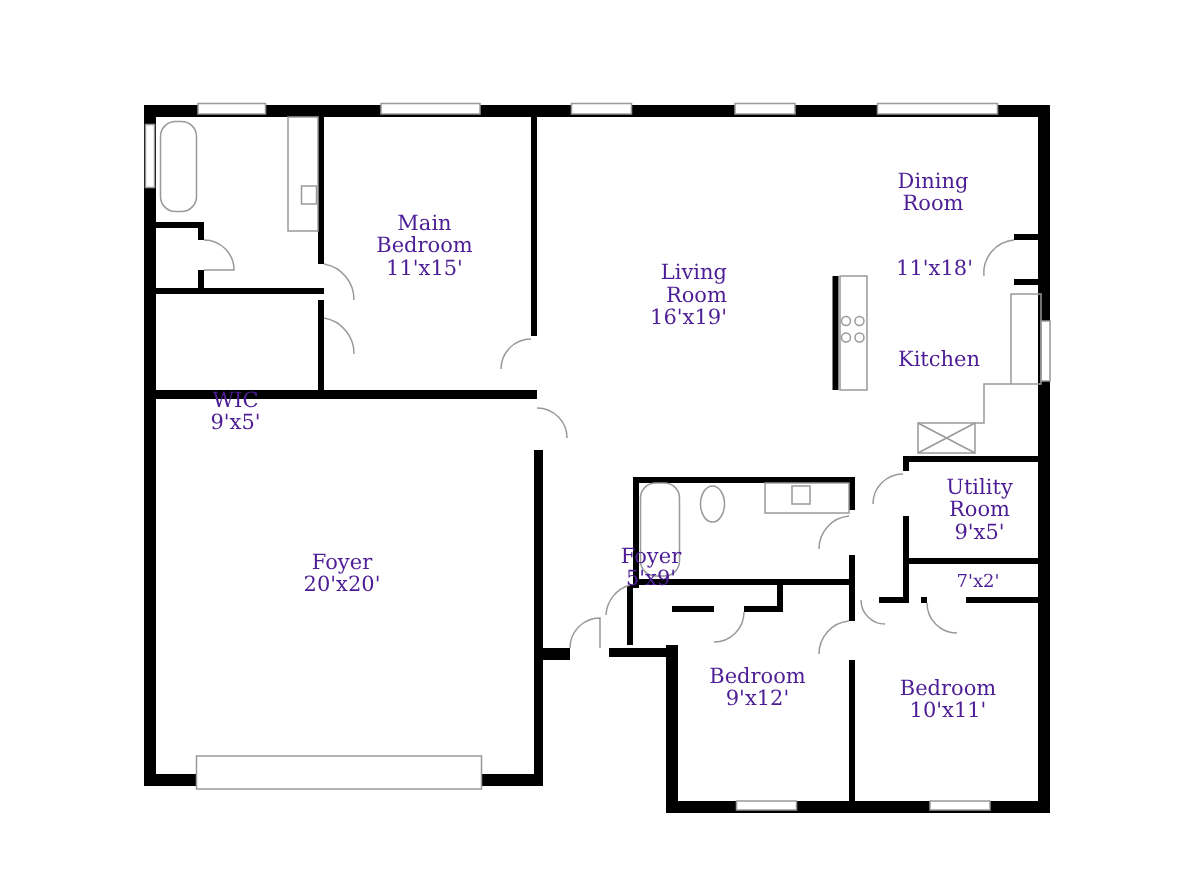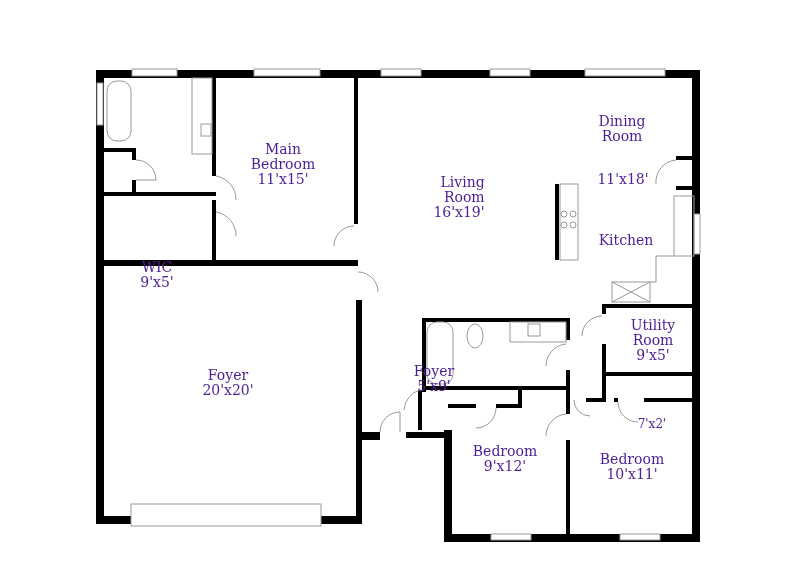--- a/index.html
+++ b/index.html
@@ -143,21 +143,21 @@
 </div>
 <div class="lbl" style="left:391px;top:364px;margin-left:43px;">
   <div>Foyer</div>
   <div>5'x9'</div>
 </div>
 <div class="lbl" style="left:653px;top:318px;">
   <div style="white-space:pre-line;">Utility
 Room</div>
   <div>9'x5'</div>
 </div>
-<div class="lbl sm" style="left:652px;top:380px;margin-top:37px;">
+<div class="lbl sm" style="left:652px;top:380px;">
   <div>7'x2'</div>
 </div>
 <div class="lbl" style="left:505px;top:444px;">
   <div>Bedroom</div>
   <div>9'x12'</div>
 </div>
 <div class="lbl" style="left:632px;top:452px;">
   <div>Bedroom</div>
   <div>10'x11'</div>
 </div>

